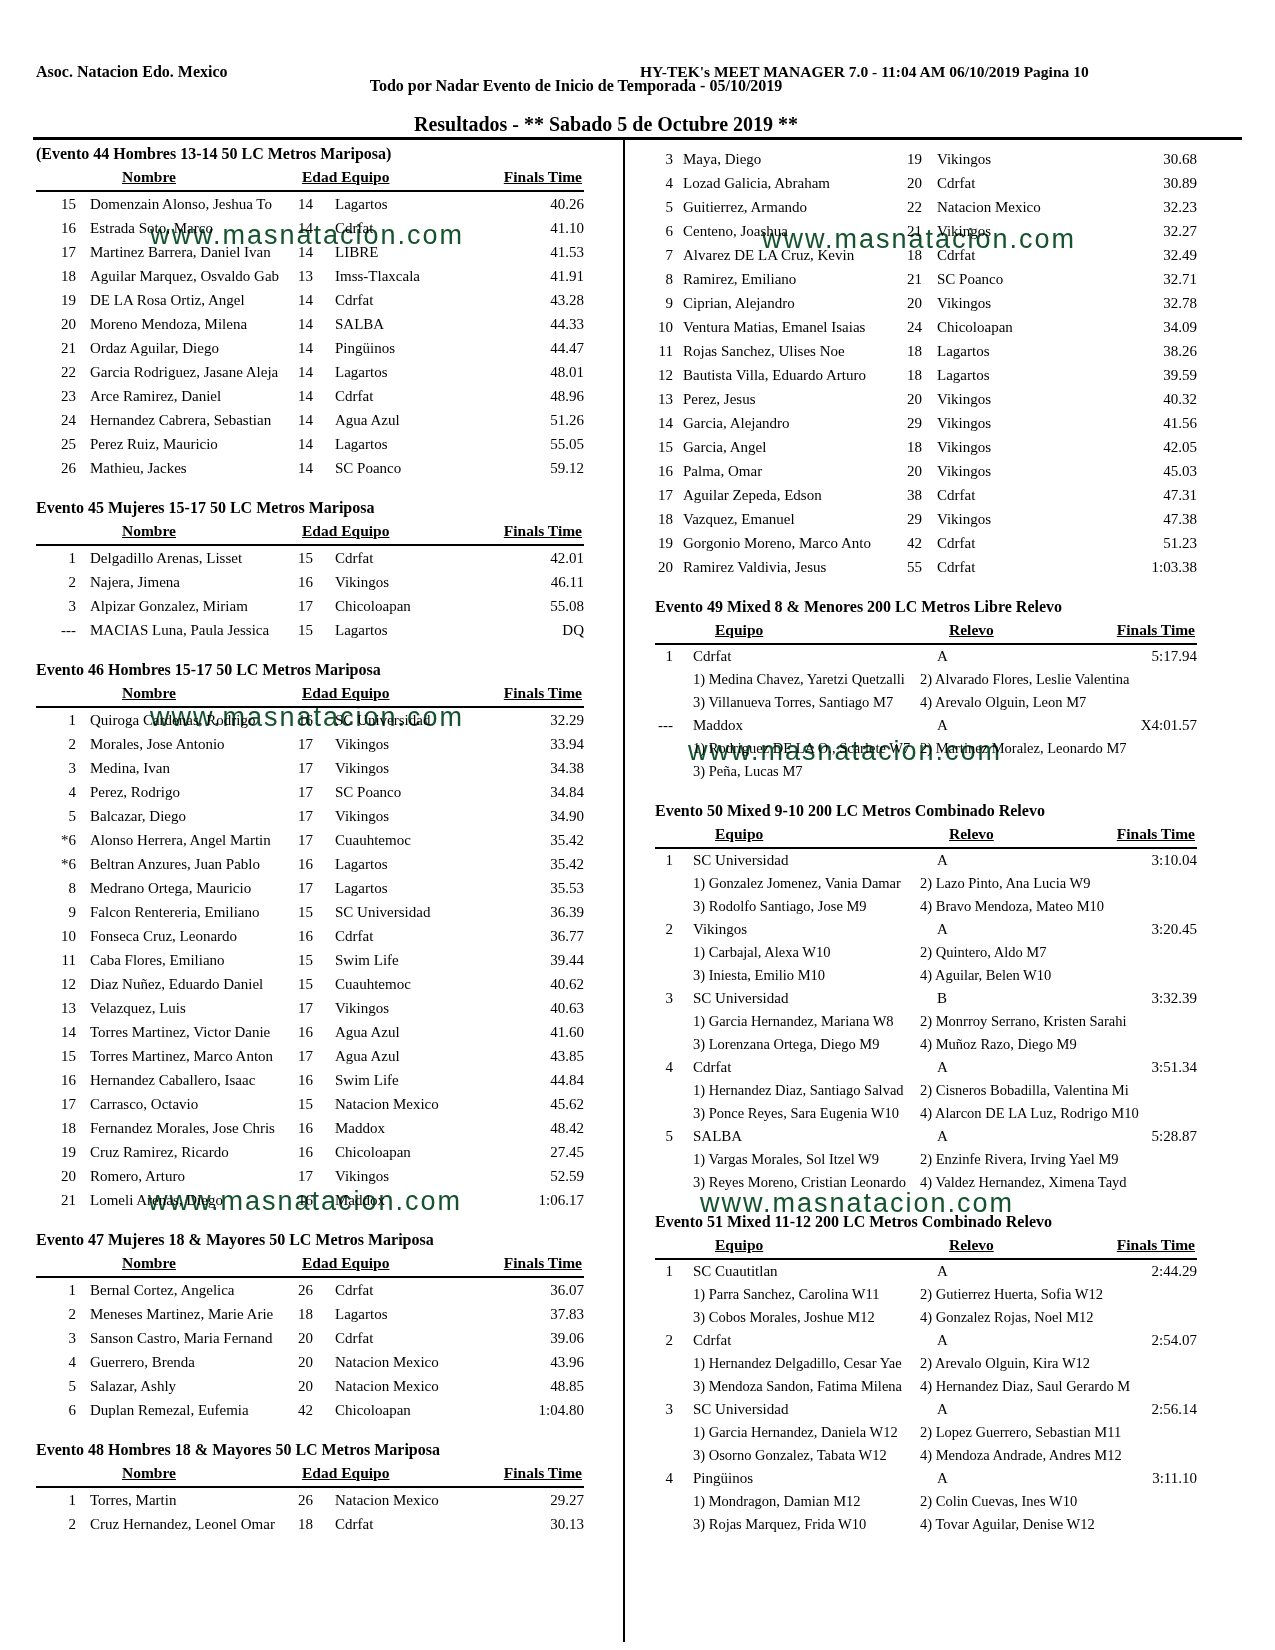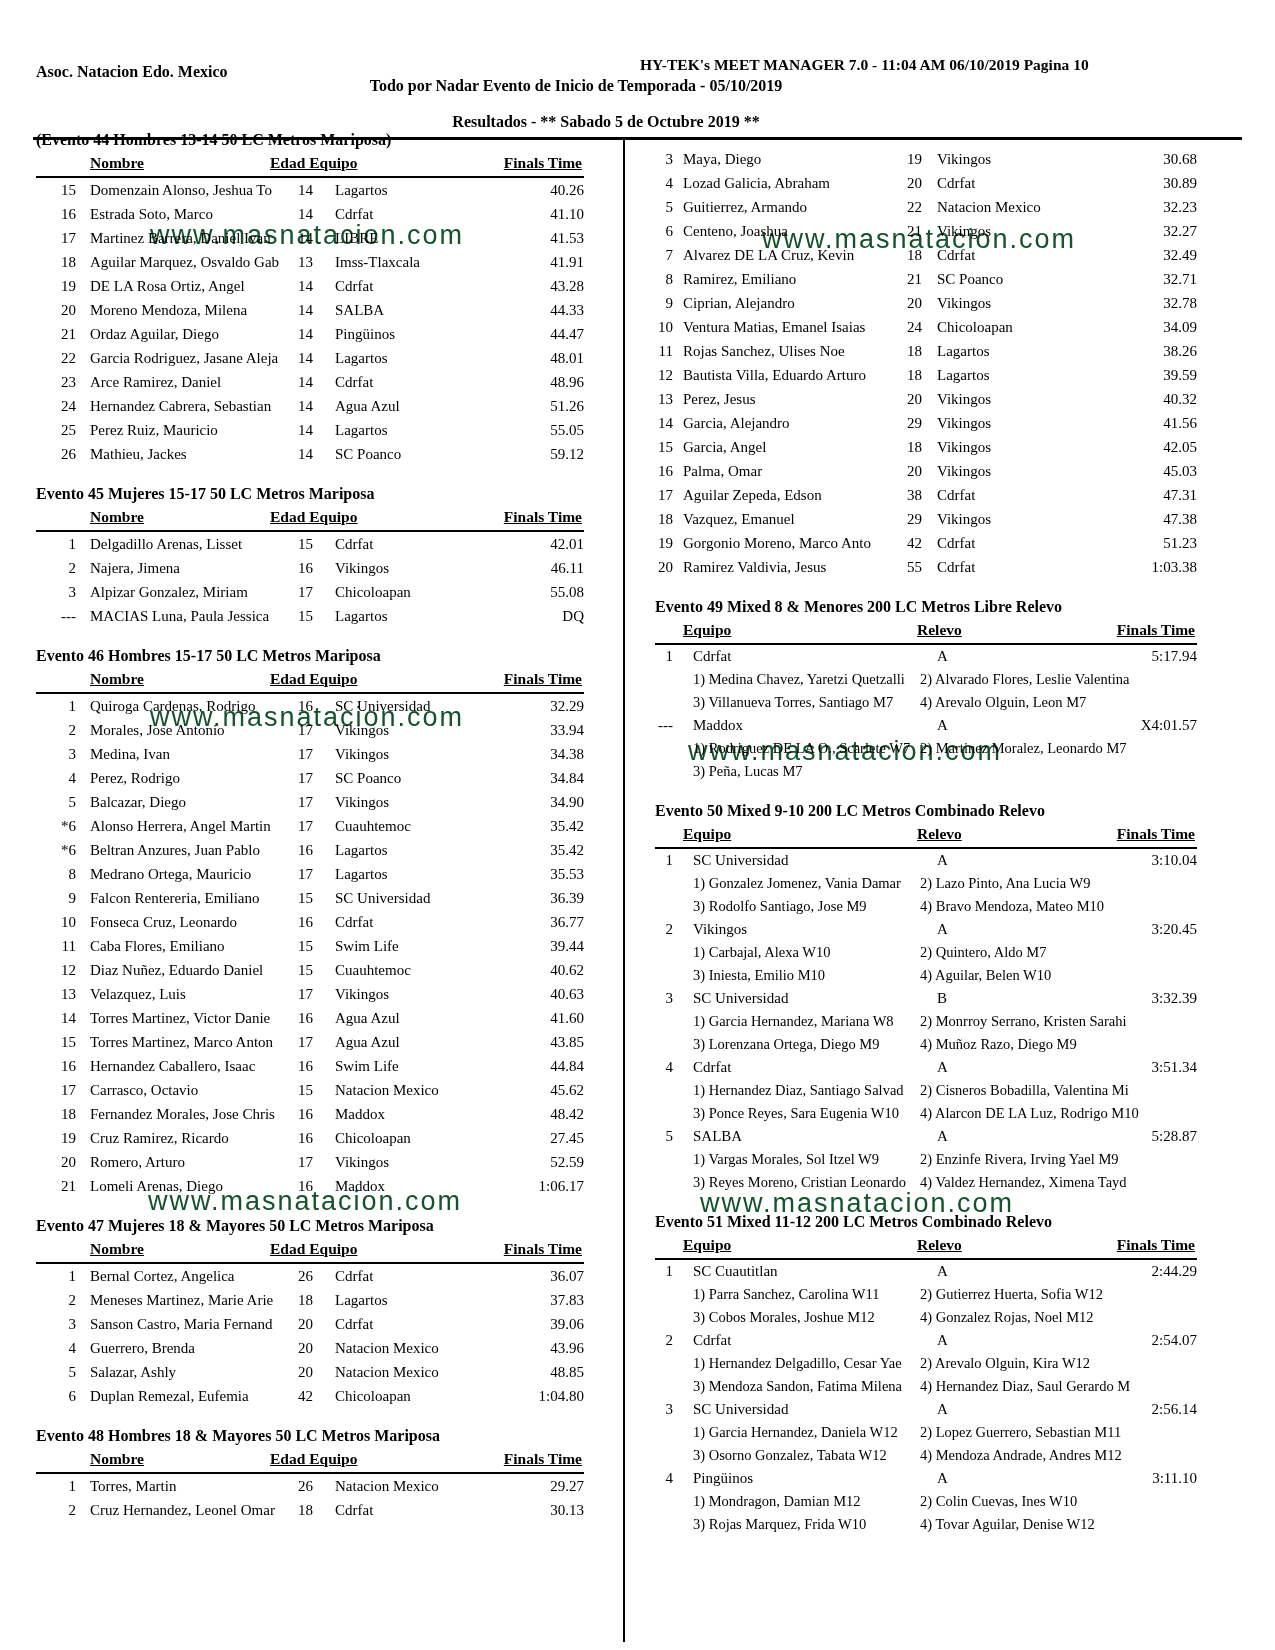--- a/index.html
+++ b/index.html
@@ -1,45 +1,45 @@
 <!DOCTYPE html>
 <html><head>
 <meta charset="utf-8">
 <style>
   html,body{margin:0;padding:0;background:#888;}
   .page{position:relative;width:1275px;height:1650px;background:#ffffff;
         font-family:"Liberation Serif",serif;color:#000;overflow:hidden;}
 
   
   .hdr-left{position:absolute;left:36px;top:63px;font-size:16px;font-weight:bold;white-space:nowrap;}
-  .hdr-right{position:absolute;left:640px;top:56px;font-size:15.5px;font-weight:bold;white-space:nowrap;}
+  .hdr-right{position:absolute;left:640px;top:63px;font-size:15.5px;font-weight:bold;white-space:nowrap;}
   .title{position:absolute;left:36px;width:1080px;top:77px;text-align:center;font-size:16px;font-weight:bold;}
-  .subtitle{position:absolute;left:36px;width:1140px;top:113px;text-align:center;font-size:16px;font-weight:bold;}
+  .subtitle{position:absolute;left:36px;width:1140px;top:113px;text-align:center;font-size:20px;font-weight:bold;}
   .rule{position:absolute;left:33px;top:137px;width:1209px;height:3px;background:#000;}
   .vdiv{position:absolute;left:623px;top:137px;width:2px;height:1505px;background:#000;}
 
   
   .wm{position:absolute;color:#14532d;font-family:"Liberation Sans",sans-serif;
       font-size:27px;letter-spacing:2px;white-space:nowrap;z-index:0;}
 
   
   .col{position:absolute;font-size:15px;z-index:1;}
-  .col-left {left:36px; top:128px;width:548px;
+  .col-left {left:36px; top:142px;width:548px;
              --place-w:40px;--name-x:54px;--age-x:262px;--team-x:299px;--ageteam-hx:234px;
              --relay-x:299px;--relayh-x:262px;--sw1-x:44px;--sw2-x:275px;}
   .col-right{left:655px;top:147px;width:542px;
              --place-w:18px;--name-x:28px;--age-x:252px;--team-x:282px;--ageteam-hx:224px;
              --relay-x:282px;--relayh-x:262px;--sw1-x:38px;--sw2-x:265px;}
 
   .sec + .sec{margin-top:16px;}
   .sec-title{font-weight:bold;font-size:16px;line-height:24px;white-space:nowrap;}
 
   .head-row{position:relative;height:24px;line-height:22px;font-weight:bold;font-size:15.5px;
             border-bottom:2px solid #000;}
-  .head-row span{text-decoration:underline;}
+  .head-row span{text-decoration:underline;margin-left:32px;}
   .h-name{position:absolute;left:var(--name-x);}
   .h-ageteam{position:absolute;left:var(--ageteam-hx);}
   .h-relay{position:absolute;left:var(--relayh-x);}
   .h-time{position:absolute;right:2px;}
 
   .row{position:relative;height:24px;line-height:24px;}
   .relay .row,.relay .sw-row{height:23px;line-height:23px;}
   .place{position:absolute;left:0;width:var(--place-w);text-align:right;}
   .name{position:absolute;left:var(--name-x);width:calc(var(--age-x) - var(--name-x) - 10px);
         white-space:nowrap;overflow:hidden;}

